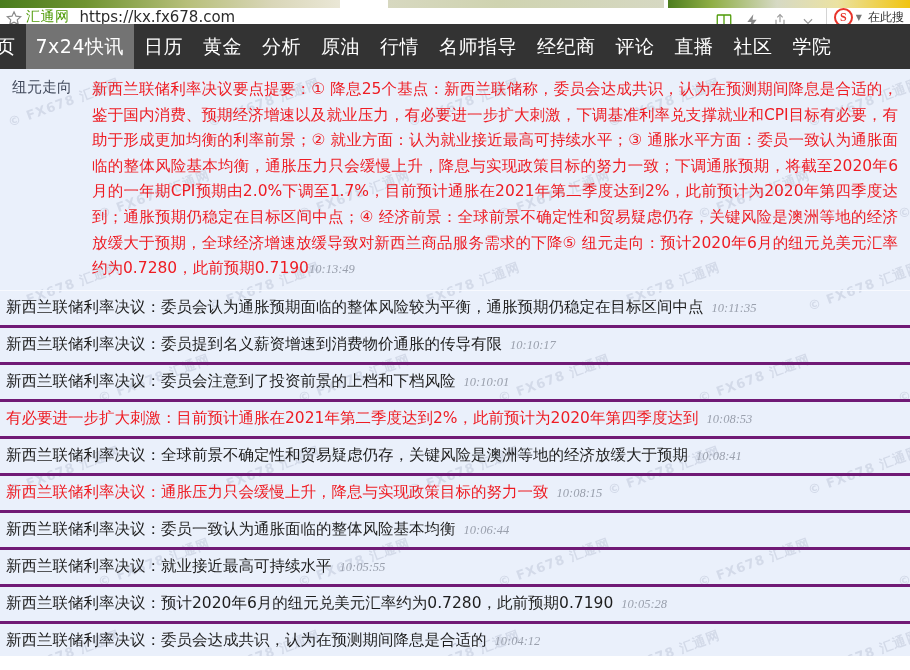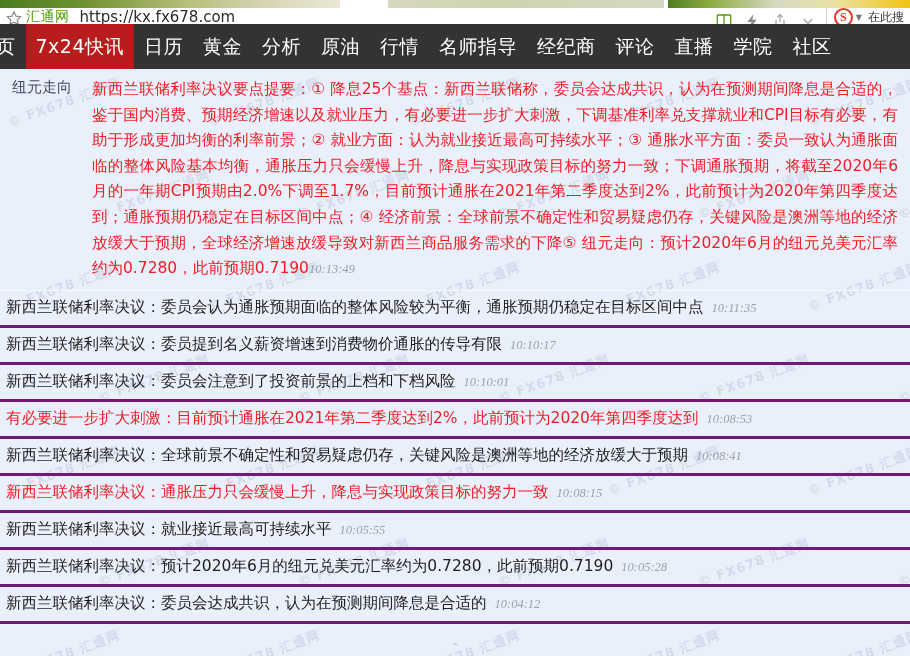--- a/index.html
+++ b/index.html
@@ -91,21 +91,21 @@
     color: #ffffff;
     font-size: 19px;
     padding: 0 10px;
     display: flex;
     align-items: center;
     white-space: nowrap;
     cursor: pointer;
     letter-spacing: 0.5px;
   }
   .nav-item.first { padding-left: 0; margin-left: -4px; }
-  .nav-item.active { background: #b91c1c; }
+  .nav-item.active { background: #737373; }
 
   
   .content {
     position: relative;
     height: calc(670px - 8px - 30px - 45px);
     background: #eaf0fb;
     overflow: hidden;
   }
   .watermarks { position: absolute; inset: 0; pointer-events: none; z-index: 1; overflow: hidden; }
   .wm {
@@ -257,24 +257,24 @@
       <div class="nav-item">
         <span>经纪商</span>
       </div>
       <div class="nav-item">
         <span>评论</span>
       </div>
       <div class="nav-item">
         <span>直播</span>
       </div>
       <div class="nav-item">
+        <span>社区</span>
+      </div>
+      <div class="nav-item">
         <span>学院</span>
-      </div>
-      <div class="nav-item">
-        <span>社区</span>
       </div>
       <div class="nav-item"></div>
     </div>
 
 </div>
 
 <div class="content">
   <div class="watermarks">
       <div class="wm" style="left: 5px; top: 25px;">© FX678 汇通网</div>
       <div class="wm" style="left: 205px; top: 25px;">© FX678 汇通网</div>
@@ -333,20 +333,23 @@
         <div class="news-row red">
           <div class="news-text"><span>有必要进一步扩大刺激：目前预计通胀在2021年第二季度达到2%，此前预计为2020年第四季度达到</span><span class="ts">10:08:53</span></div>
         </div>
         <div class="news-row">
           <div class="news-text"><span>新西兰联储利率决议：全球前景不确定性和贸易疑虑仍存，关键风险是澳洲等地的经济放缓大于预期</span><span class="ts">10:08:41</span></div>
         </div>
         <div class="news-row red">
           <div class="news-text"><span>新西兰联储利率决议：通胀压力只会缓慢上升，降息与实现政策目标的努力一致</span><span class="ts">10:08:15</span></div>
         </div>
         <div class="news-row">
+          <div class="news-text"><span>新西兰联储利率决议：委员一致认为通胀面临的整体风险基本均衡</span><span class="ts">10:06:44</span></div>
+        </div>
+        <div class="news-row">
           <div class="news-text"><span>新西兰联储利率决议：就业接近最高可持续水平</span><span class="ts">10:05:55</span></div>
         </div>
         <div class="news-row">
           <div class="news-text"><span>新西兰联储利率决议：预计2020年6月的纽元兑美元汇率约为0.7280，此前预期0.7190</span><span class="ts">10:05:28</span></div>
         </div>
         <div class="news-row">
           <div class="news-text"><span>新西兰联储利率决议：委员会达成共识，认为在预测期间降息是合适的</span><span class="ts">10:04:12</span></div>
         </div>
       </div>
   </div>

